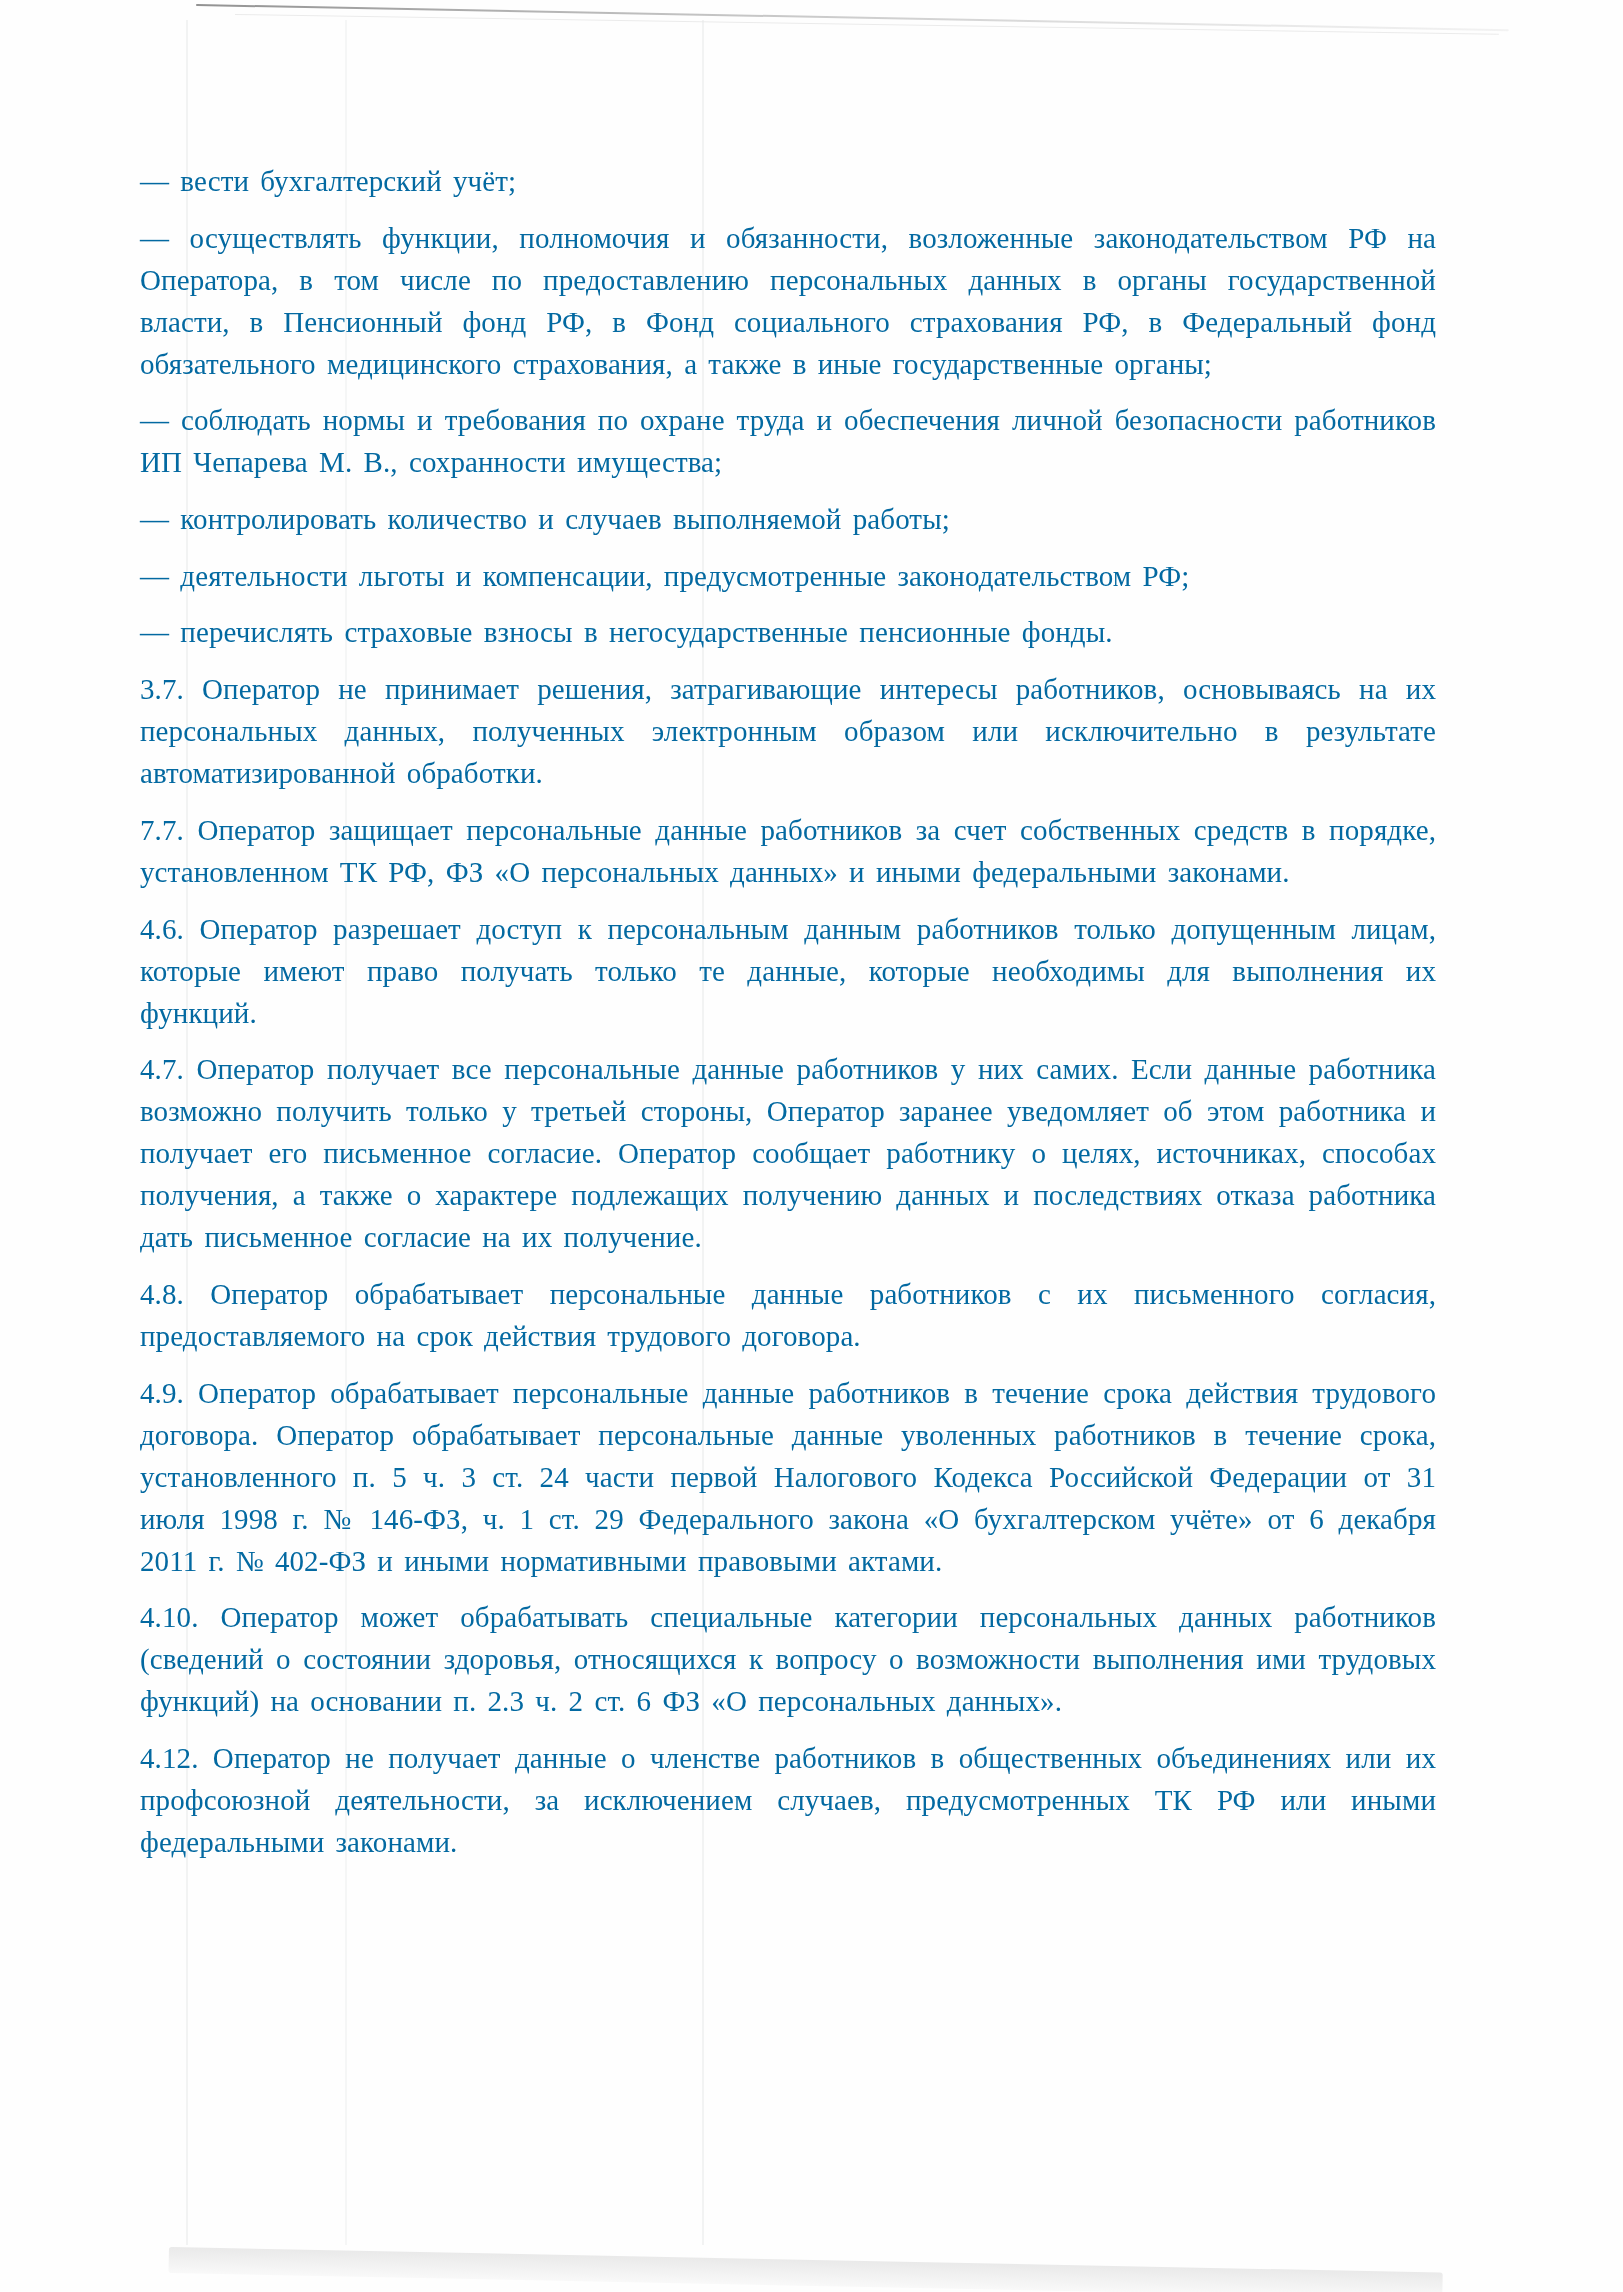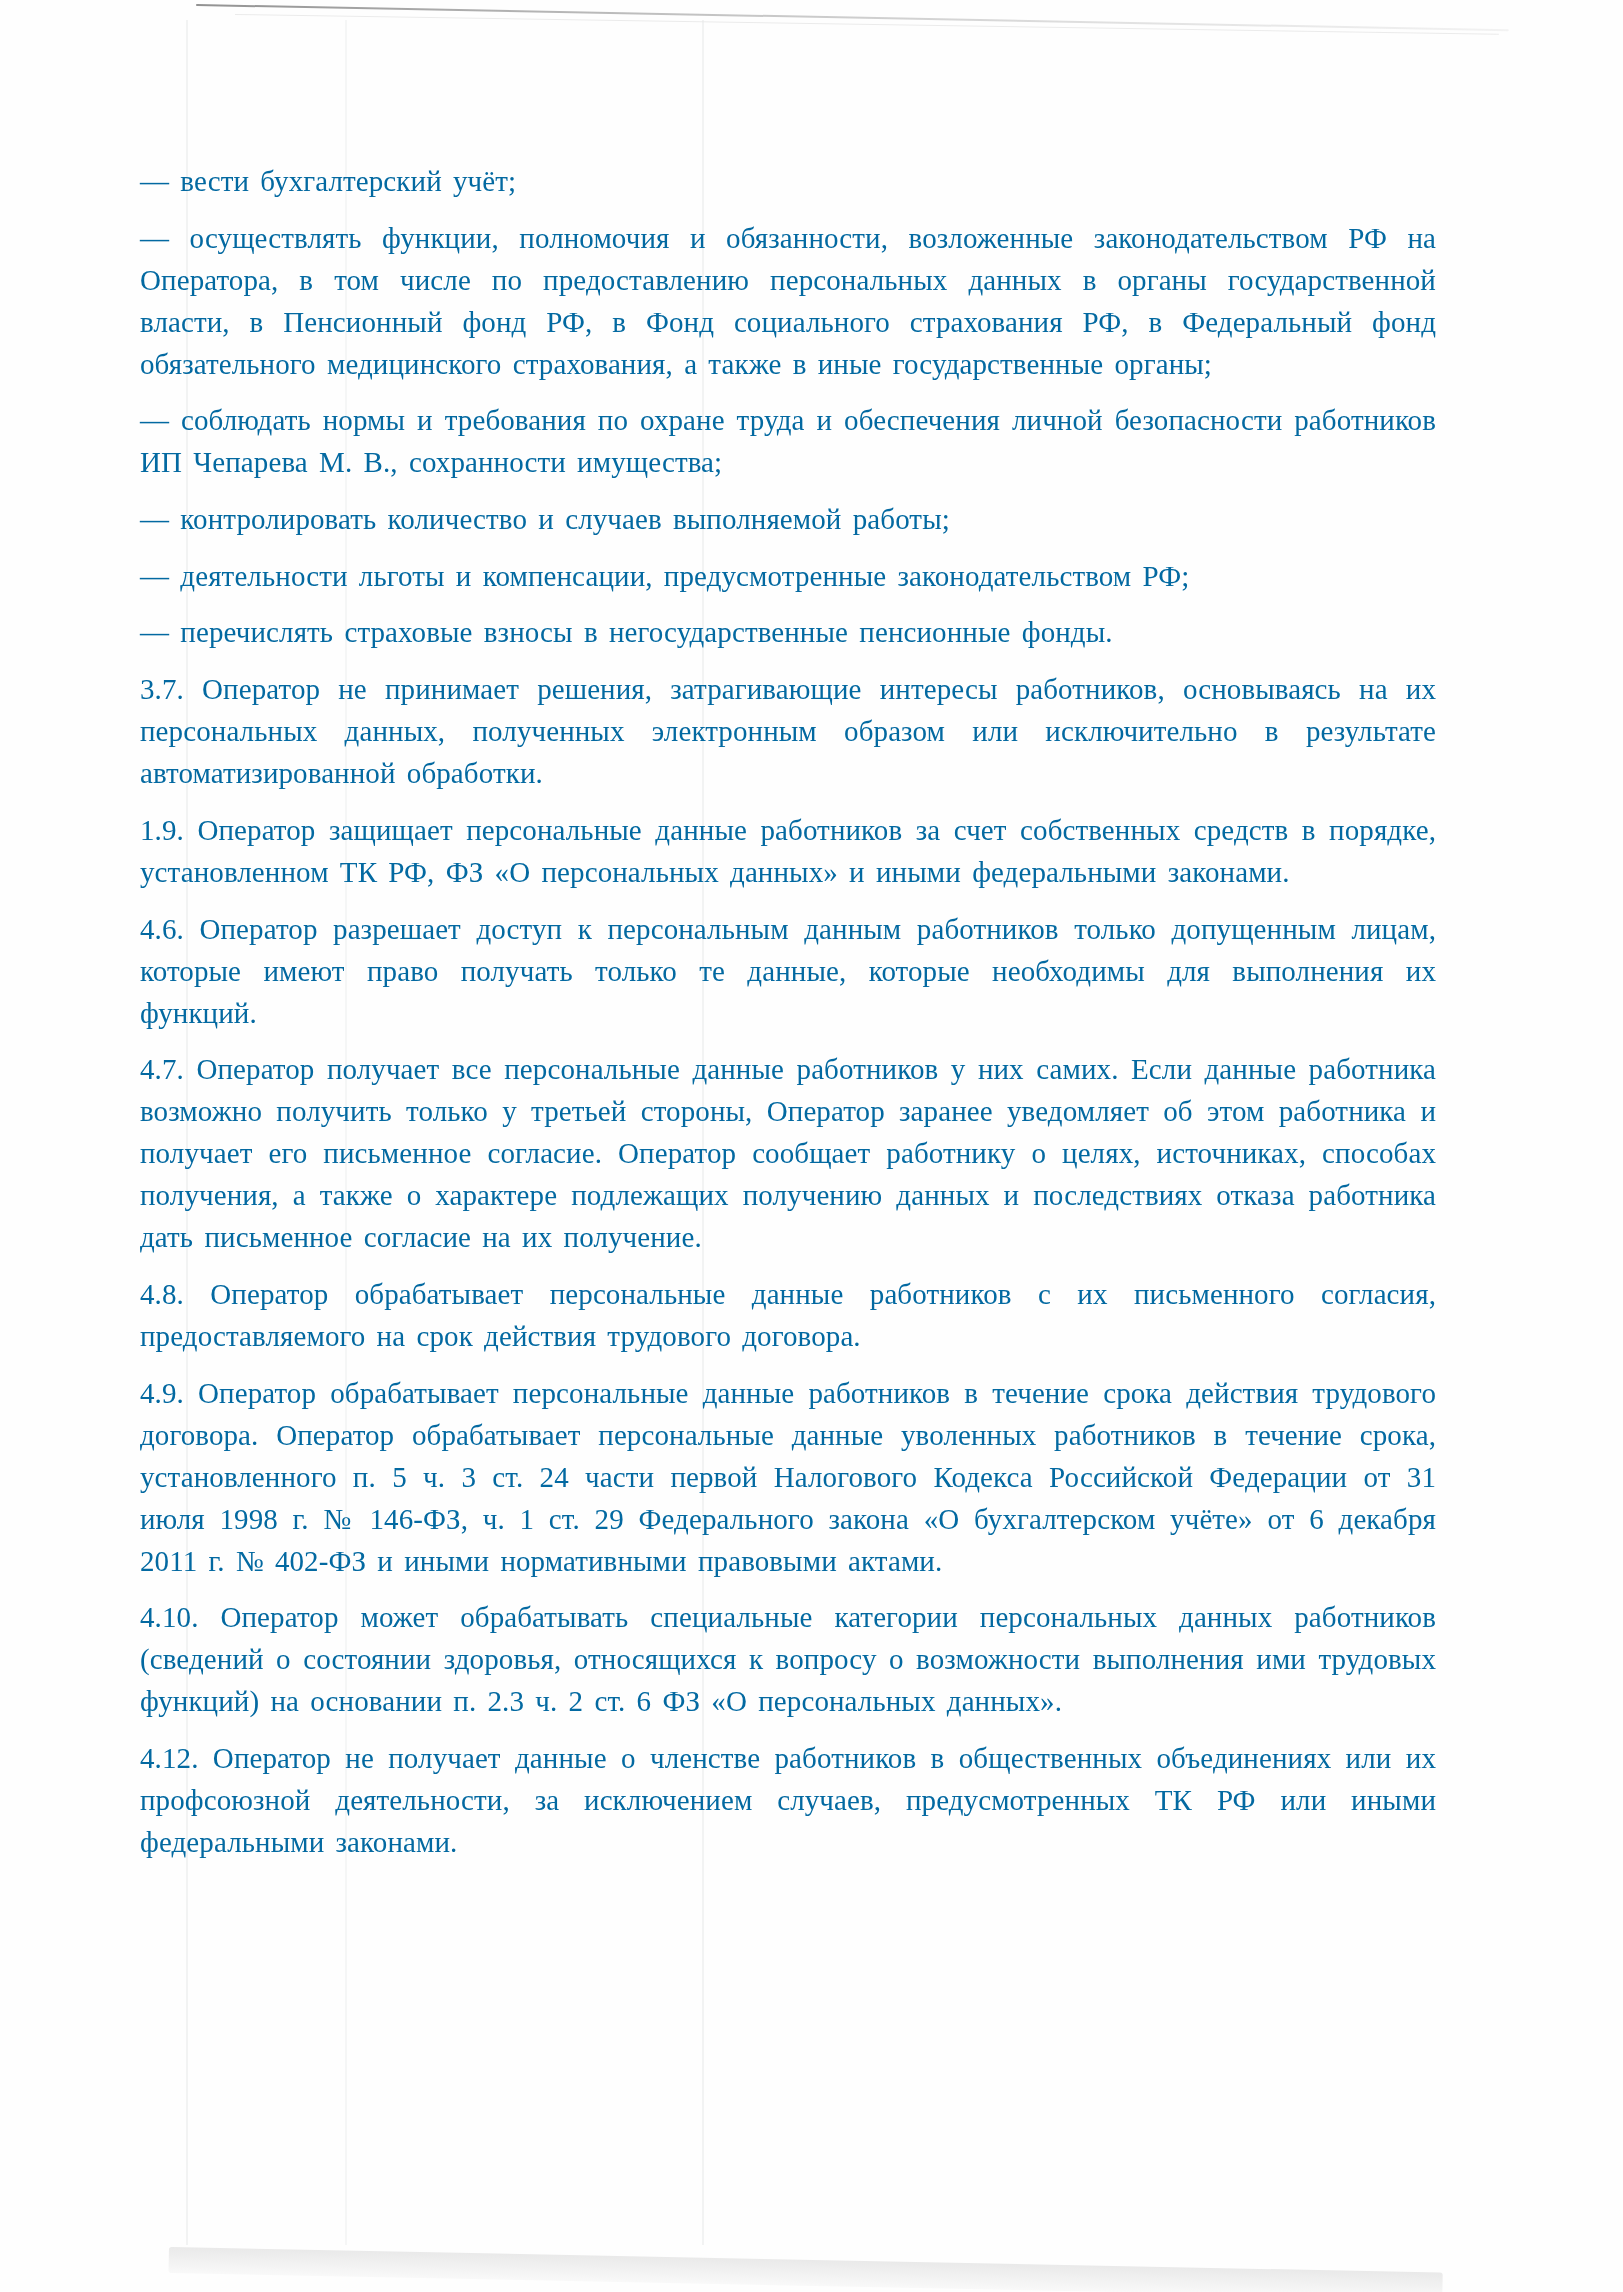--- a/index.html
+++ b/index.html
@@ -92,21 +92,21 @@
   <div class="fold fold-2"></div>
   <div class="fold fold-3"></div>
   <div class="content">
       <p>— вести бухгалтерский учёт;</p>
       <p>— осуществлять функции, полномочия и обязанности, возложенные законодательством РФ на Оператора, в том числе по предоставлению персональных данных в органы государственной власти, в Пенсионный фонд РФ, в Фонд социального страхования РФ, в Федеральный фонд обязательного медицинского страхования, а также в иные государственные органы;</p>
       <p>— соблюдать нормы и требования по охране труда и обеспечения личной безопасности работников ИП Чепарева М. В., сохранности имущества;</p>
       <p>— контролировать количество и случаев выполняемой работы;</p>
       <p>— деятельности льготы и компенсации, предусмотренные законодательством РФ;</p>
       <p>— перечислять страховые взносы в негосударственные пенсионные фонды.</p>
       <p>3.7. Оператор не принимает решения, затрагивающие интересы работников, основываясь на их персональных данных, полученных электронным образом или исключительно в результате автоматизированной обработки.</p>
-      <p>1.9. Оператор защищает персональные данные работников за счет собственных средств в порядке, установленном ТК РФ, ФЗ «О персональных данных» и иными федеральными законами.</p>
+      <p>7.7. Оператор защищает персональные данные работников за счет собственных средств в порядке, установленном ТК РФ, ФЗ «О персональных данных» и иными федеральными законами.</p>
       <p>4.6. Оператор разрешает доступ к персональным данным работников только допущенным лицам, которые имеют право получать только те данные, которые необходимы для выполнения их функций.</p>
       <p>4.7. Оператор получает все персональные данные работников у них самих. Если данные работника возможно получить только у третьей стороны, Оператор заранее уведомляет об этом работника и получает его письменное согласие. Оператор сообщает работнику о целях, источниках, способах получения, а также о характере подлежащих получению данных и последствиях отказа работника дать письменное согласие на их получение.</p>
       <p>4.8. Оператор обрабатывает персональные данные работников с их письменного согласия, предоставляемого на срок действия трудового договора.</p>
       <p>4.9. Оператор обрабатывает персональные данные работников в течение срока действия трудового договора. Оператор обрабатывает персональные данные уволенных работников в течение срока, установленного п. 5 ч. 3 ст. 24 части первой Налогового Кодекса Российской Федерации от 31 июля 1998 г. № 146-ФЗ, ч. 1 ст. 29 Федерального закона «О бухгалтерском учёте» от 6 декабря 2011 г. № 402-ФЗ и иными нормативными правовыми актами.</p>
       <p>4.10. Оператор может обрабатывать специальные категории персональных данных работников (сведений о состоянии здоровья, относящихся к вопросу о возможности выполнения ими трудовых функций) на основании п. 2.3 ч. 2 ст. 6 ФЗ «О персональных данных».</p>
       <p>4.12. Оператор не получает данные о членстве работников в общественных объединениях или их профсоюзной деятельности, за исключением случаев, предусмотренных ТК РФ или иными федеральными законами.</p>
     </div>
   <div class="edge-bottom"></div>
 </div>
 

